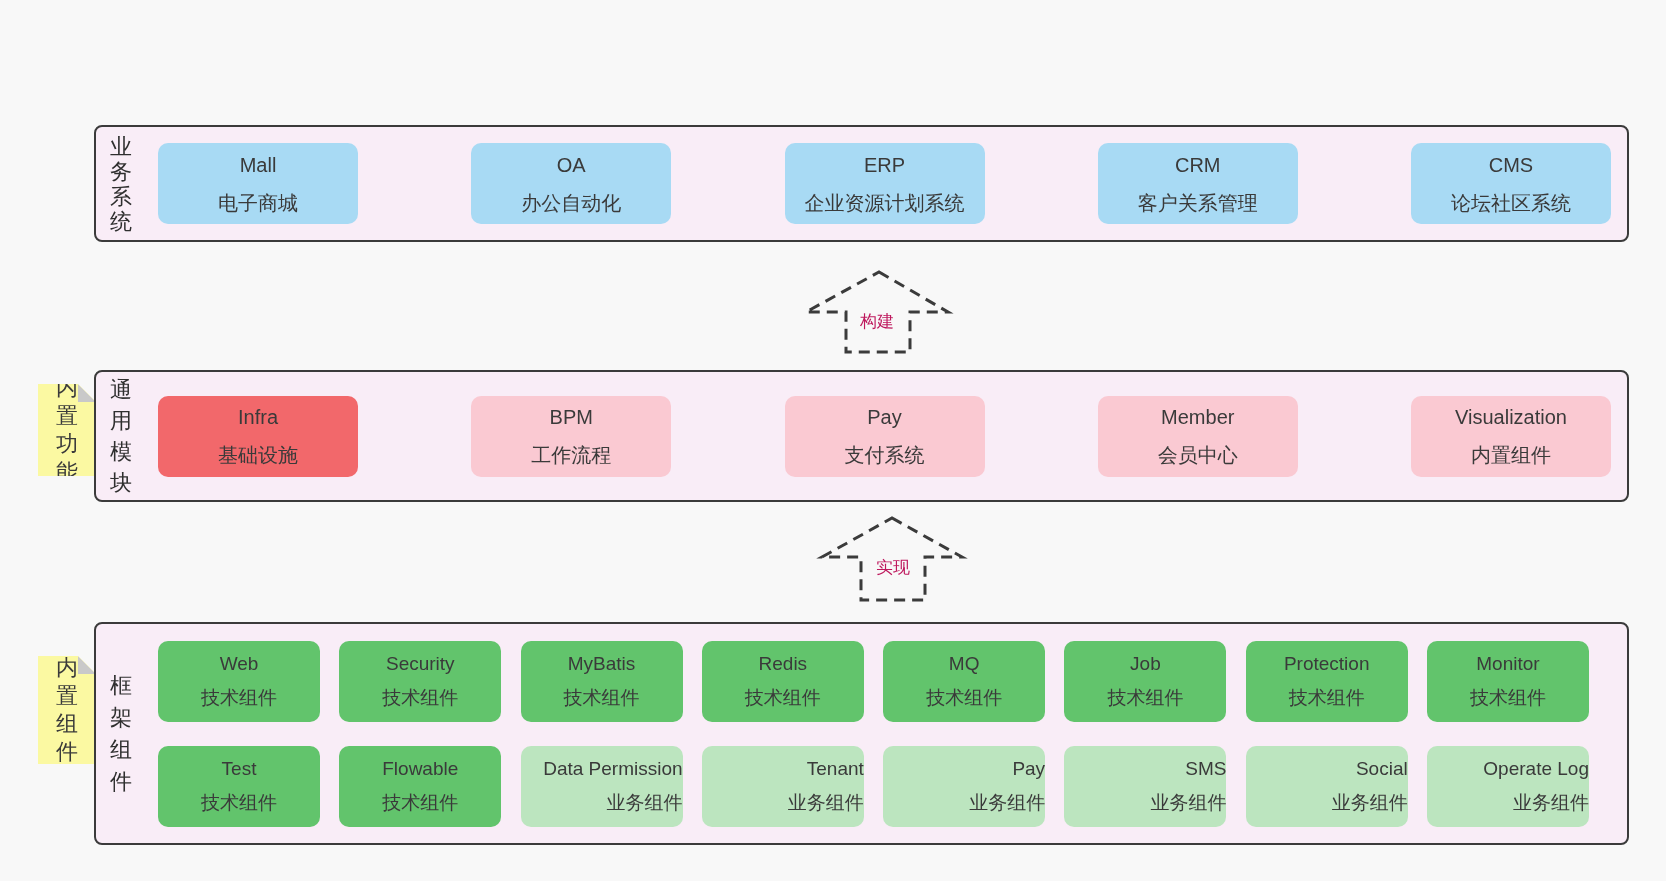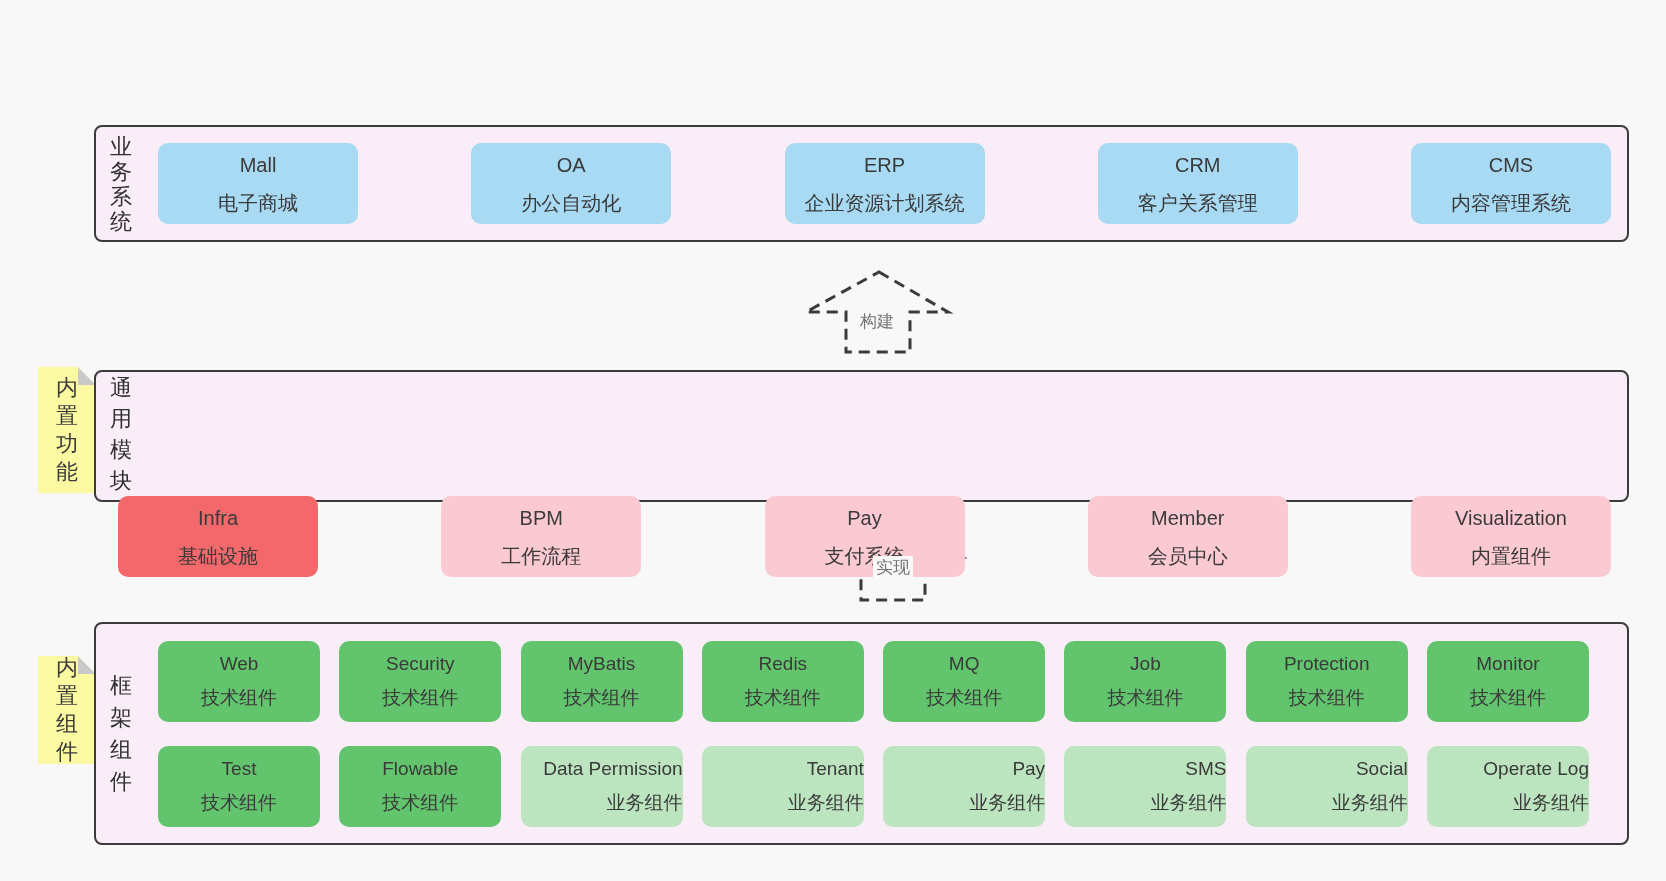--- a/index.html
+++ b/index.html
@@ -9,21 +9,21 @@
     font-family:"Liberation Sans","DejaVu Sans",sans-serif;
     color:#3a3a3a;
   }
   .container{
     position:absolute;left:94px;width:1535px;box-sizing:border-box;
     background:var(--c-container_bg,#f9edf7);
     border:2px solid var(--c-container_border,#3b3b3b);
     border-radius:8px;display:flex;z-index:2;
   }
   #layer1{top:125px;height:117px;}
-  #layer2{top:370px;height:132px;flex-direction:column;}
+  #layer2{top:370px;height:132px;}
   #layer3{top:622px;height:223px;}
   .layer-label{
     flex:0 0 auto;width:30px;padding-left:10px;display:flex;align-items:center;justify-content:center;
     font-size:22px;color:#2f2f2f;
   }
   .vtext{width:1.15em;word-break:break-all;text-align:center;}
   #layer1 .vtext{line-height:25px;}
   #layer2 .vtext{line-height:31px;}
   #layer3 .vtext{line-height:32px;}
   .row-area{
@@ -44,38 +44,38 @@
   .s-green{background:var(--c-green,#62c46c);}
   .s-lightGreen{background:var(--c-light_green,#bce5bf);align-items:flex-end;}
   .note{
     position:absolute;left:38px;width:58px;z-index:1;
     background:var(--c-yellow_note,#fbf9a2);
     clip-path:polygon(0 0, calc(100% - 18px) 0, 100% 18px, 100% 100%, 0 100%);
     display:flex;align-items:center;justify-content:center;
     font-size:22px;color:#3a3a3a;
   }
   .note .vtext{line-height:28px;}
-  #note1{top:367px;height:126px;}
+  #note1{top:384px;height:92px;}
   #note2{top:656px;height:108px;}
   .note-fold{
     position:absolute;top:0;right:0;width:18px;height:18px;
     background:var(--c-fold_gray,#c9c9c9);
     clip-path:polygon(0 0, 100% 100%, 0 100%);
   }
   .arrow-svg{position:absolute;z-index:1;}
   #arrow1{left:798px;top:264px;}
   #arrow2{left:814px;top:510px;}
   .arrow-svg polygon{
     fill:none;stroke:var(--c-container_border,#3b3b3b);
     stroke-width:3;stroke-dasharray:11 7;
   }
   .arrow-label{
     position:absolute;z-index:3;transform:translateX(-50%);
     background:var(--c-page_bg,#f8f8f8);padding:0 3px;
-    font-size:17px;color:#737373;white-space:nowrap;
+    font-size:17px;color:#be185d;white-space:nowrap;
   }
   #alabel1{left:877px;top:310px;}
   #alabel2{left:893px;top:556px;}
 </style>
 </head>
 <body>
 
 <section class="container" id="layer1">
   <div class="layer-label">
     <div class="vtext">业务系统</div>
@@ -93,21 +93,21 @@
         <div class="cbox s-blue">
           <div>ERP</div>
           <div>企业资源计划系统</div>
         </div>
         <div class="cbox s-blue">
           <div>CRM</div>
           <div>客户关系管理</div>
         </div>
         <div class="cbox s-blue">
           <div>CMS</div>
-          <div>内容管理系统</div>
+          <div>论坛社区系统</div>
         </div>
       </div>
   </div>
 </section>
 
 <svg class="arrow-svg" id="arrow1" width="158" height="95" viewBox="0 0 158 95">
   <polygon points="81,8 150,48 112,48 112,88 48,88 48,48 8,48"></polygon>
 </svg>
 <div class="arrow-label" id="alabel1">构建</div>
 

